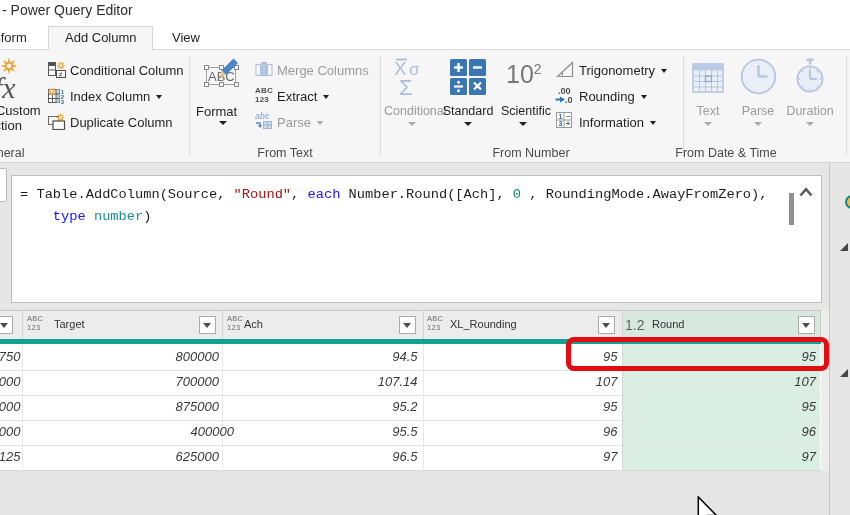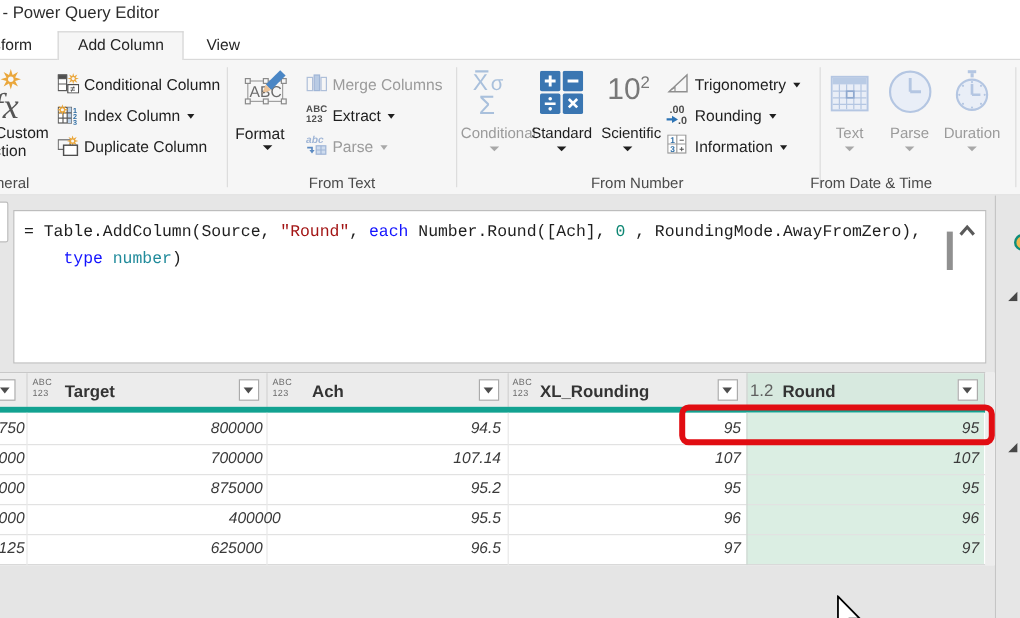--- a/index.html
+++ b/index.html
@@ -9,21 +9,21 @@
 .dis{color:#9b9b9b}
 .glbl{position:absolute;font-size:12.5px;color:#4a4a4a;white-space:nowrap;text-align:center}
 .sep{position:absolute;top:56px;height:100px;width:1px;background:#dddddd}
 .car{display:inline-block;width:0;height:0;border-left:3.5px solid transparent;border-right:3.5px solid transparent;border-top:4px solid #1f1f1f;vertical-align:2px;margin-left:6px}
 .card{border-top-color:#a8a8a8}
 .bigcar{position:absolute;width:0;height:0;border-left:4px solid transparent;border-right:4px solid transparent;border-top:4.5px solid #1f1f1f}
 .bigcard{border-top-color:#a8a8a8}
 .hdd{position:absolute;top:316px;width:17px;height:18px;background:#fff;border:1px solid #ababab;box-sizing:border-box}
 .hdd b{position:absolute;left:3px;top:6px;width:0;height:0;border-left:4.5px solid transparent;border-right:4.5px solid transparent;border-top:5px solid #4d4d4d}
 .abc{position:absolute;top:315px;font-size:7.5px;line-height:8.5px;color:#6b6b6b;letter-spacing:0.3px}
-.hname{position:absolute;top:318px;font-size:14px;font-weight:bold;color:#333;white-space:nowrap}
+.hname{position:absolute;top:318px;font-size:11px;font-weight:normal;color:#333;white-space:nowrap}
 .cell{position:absolute;font-size:13px;font-style:italic;color:#3a3a3a;white-space:nowrap}
 .rowline{position:absolute;left:0;width:821px;height:1px;background:#e2e2e2}
 .colline{position:absolute;top:344px;height:127px;width:1px;background:#e8e8e8}
 </style>
 </head>
 <body>
 
 <div class="abs" style="left:2px;top:2px;font-size:14px;color:#2d2d2d">- Power Query Editor</div>
 
 <div class="abs" style="left:0;top:49px;width:850px;height:1px;background:#d9d9d9"></div>
@@ -237,21 +237,21 @@
 <div class="abs" style="left:222px;top:311px;width:1px;height:28px;background:#d2d2d2"></div>
 <div class="abs" style="left:423px;top:311px;width:1px;height:28px;background:#d2d2d2"></div>
 <div class="abs" style="left:622px;top:311px;width:1px;height:28px;background:#d2d2d2"></div>
 <div class="abs" style="left:820px;top:311px;width:1px;height:160px;background:#c9c9c9"></div>
 
 <div class="abc" style="left:27px">ABC<br>123</div>
 <div class="abc" style="left:227px">ABC<br>123</div>
 <div class="abc" style="left:427px">ABC<br>123</div>
 <div class="abs" style="left:625px;top:317px;font-size:14px;color:#5f5f5f">1.2</div>
 <div class="hname" style="left:54px">Target</div>
-<div class="hname" style="left:260px">Ach</div>
+<div class="hname" style="left:244px">Ach</div>
 <div class="hname" style="left:450px">XL_Rounding</div>
 <div class="hname" style="left:652px">Round</div>
 
 <div class="hdd" style="left:-4px">
     <b></b>
   </div>
 <div class="hdd" style="left:199px">
     <b></b>
   </div>
 <div class="hdd" style="left:399px">

